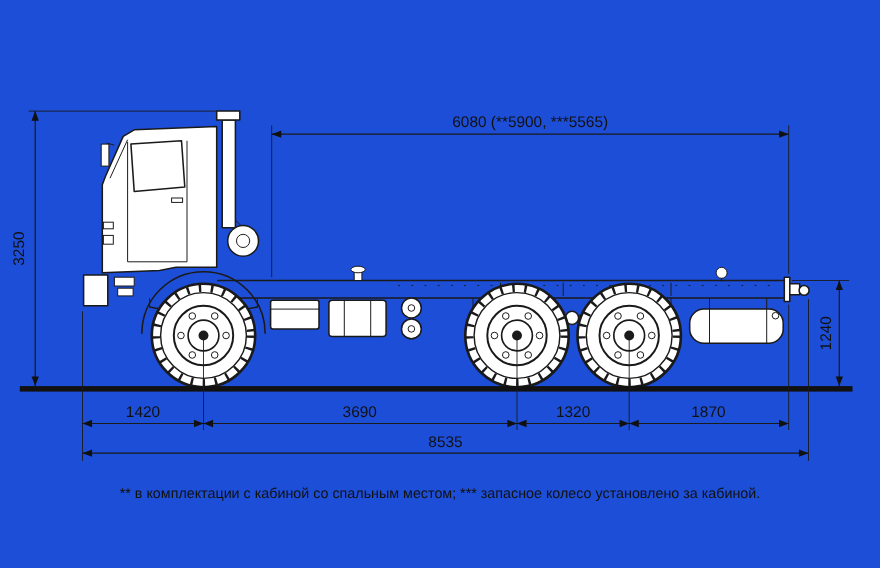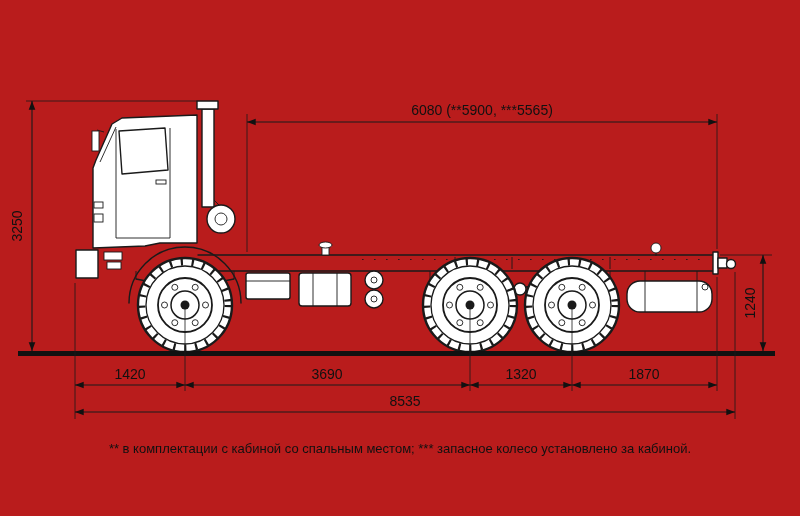--- a/index.html
+++ b/index.html
@@ -1,16 +1,16 @@
 <!DOCTYPE html>
 <html><head>
 <meta charset="utf-8">
 <style>
   html,body{margin:0;padding:0;background:#fff;}
-  .stage{position:relative;width:800px;height:516px;background:#b91c1c;overflow:hidden;
+  .stage{position:relative;width:800px;height:516px;background:#1d4ed8;overflow:hidden;
          font-family:"Liberation Sans","DejaVu Sans",sans-serif;}
   svg{display:block;}
   svg text{font-family:"Liberation Sans","DejaVu Sans",sans-serif;font-size:14px;fill:#111;}
   svg text.note{font-size:13px;}
   .draw{stroke:#1a1a1a;fill:none;stroke-width:1.4;stroke-linecap:round;stroke-linejoin:round;}
   .thin{stroke:#1a1a1a;fill:none;stroke-width:0.9;}
   .dim{stroke:#1a1a1a;fill:none;stroke-width:1.1;}
   .ext{stroke:#1a1a1a;fill:none;stroke-width:0.8;}
   .wfill{fill:#fff;}
 </style>

